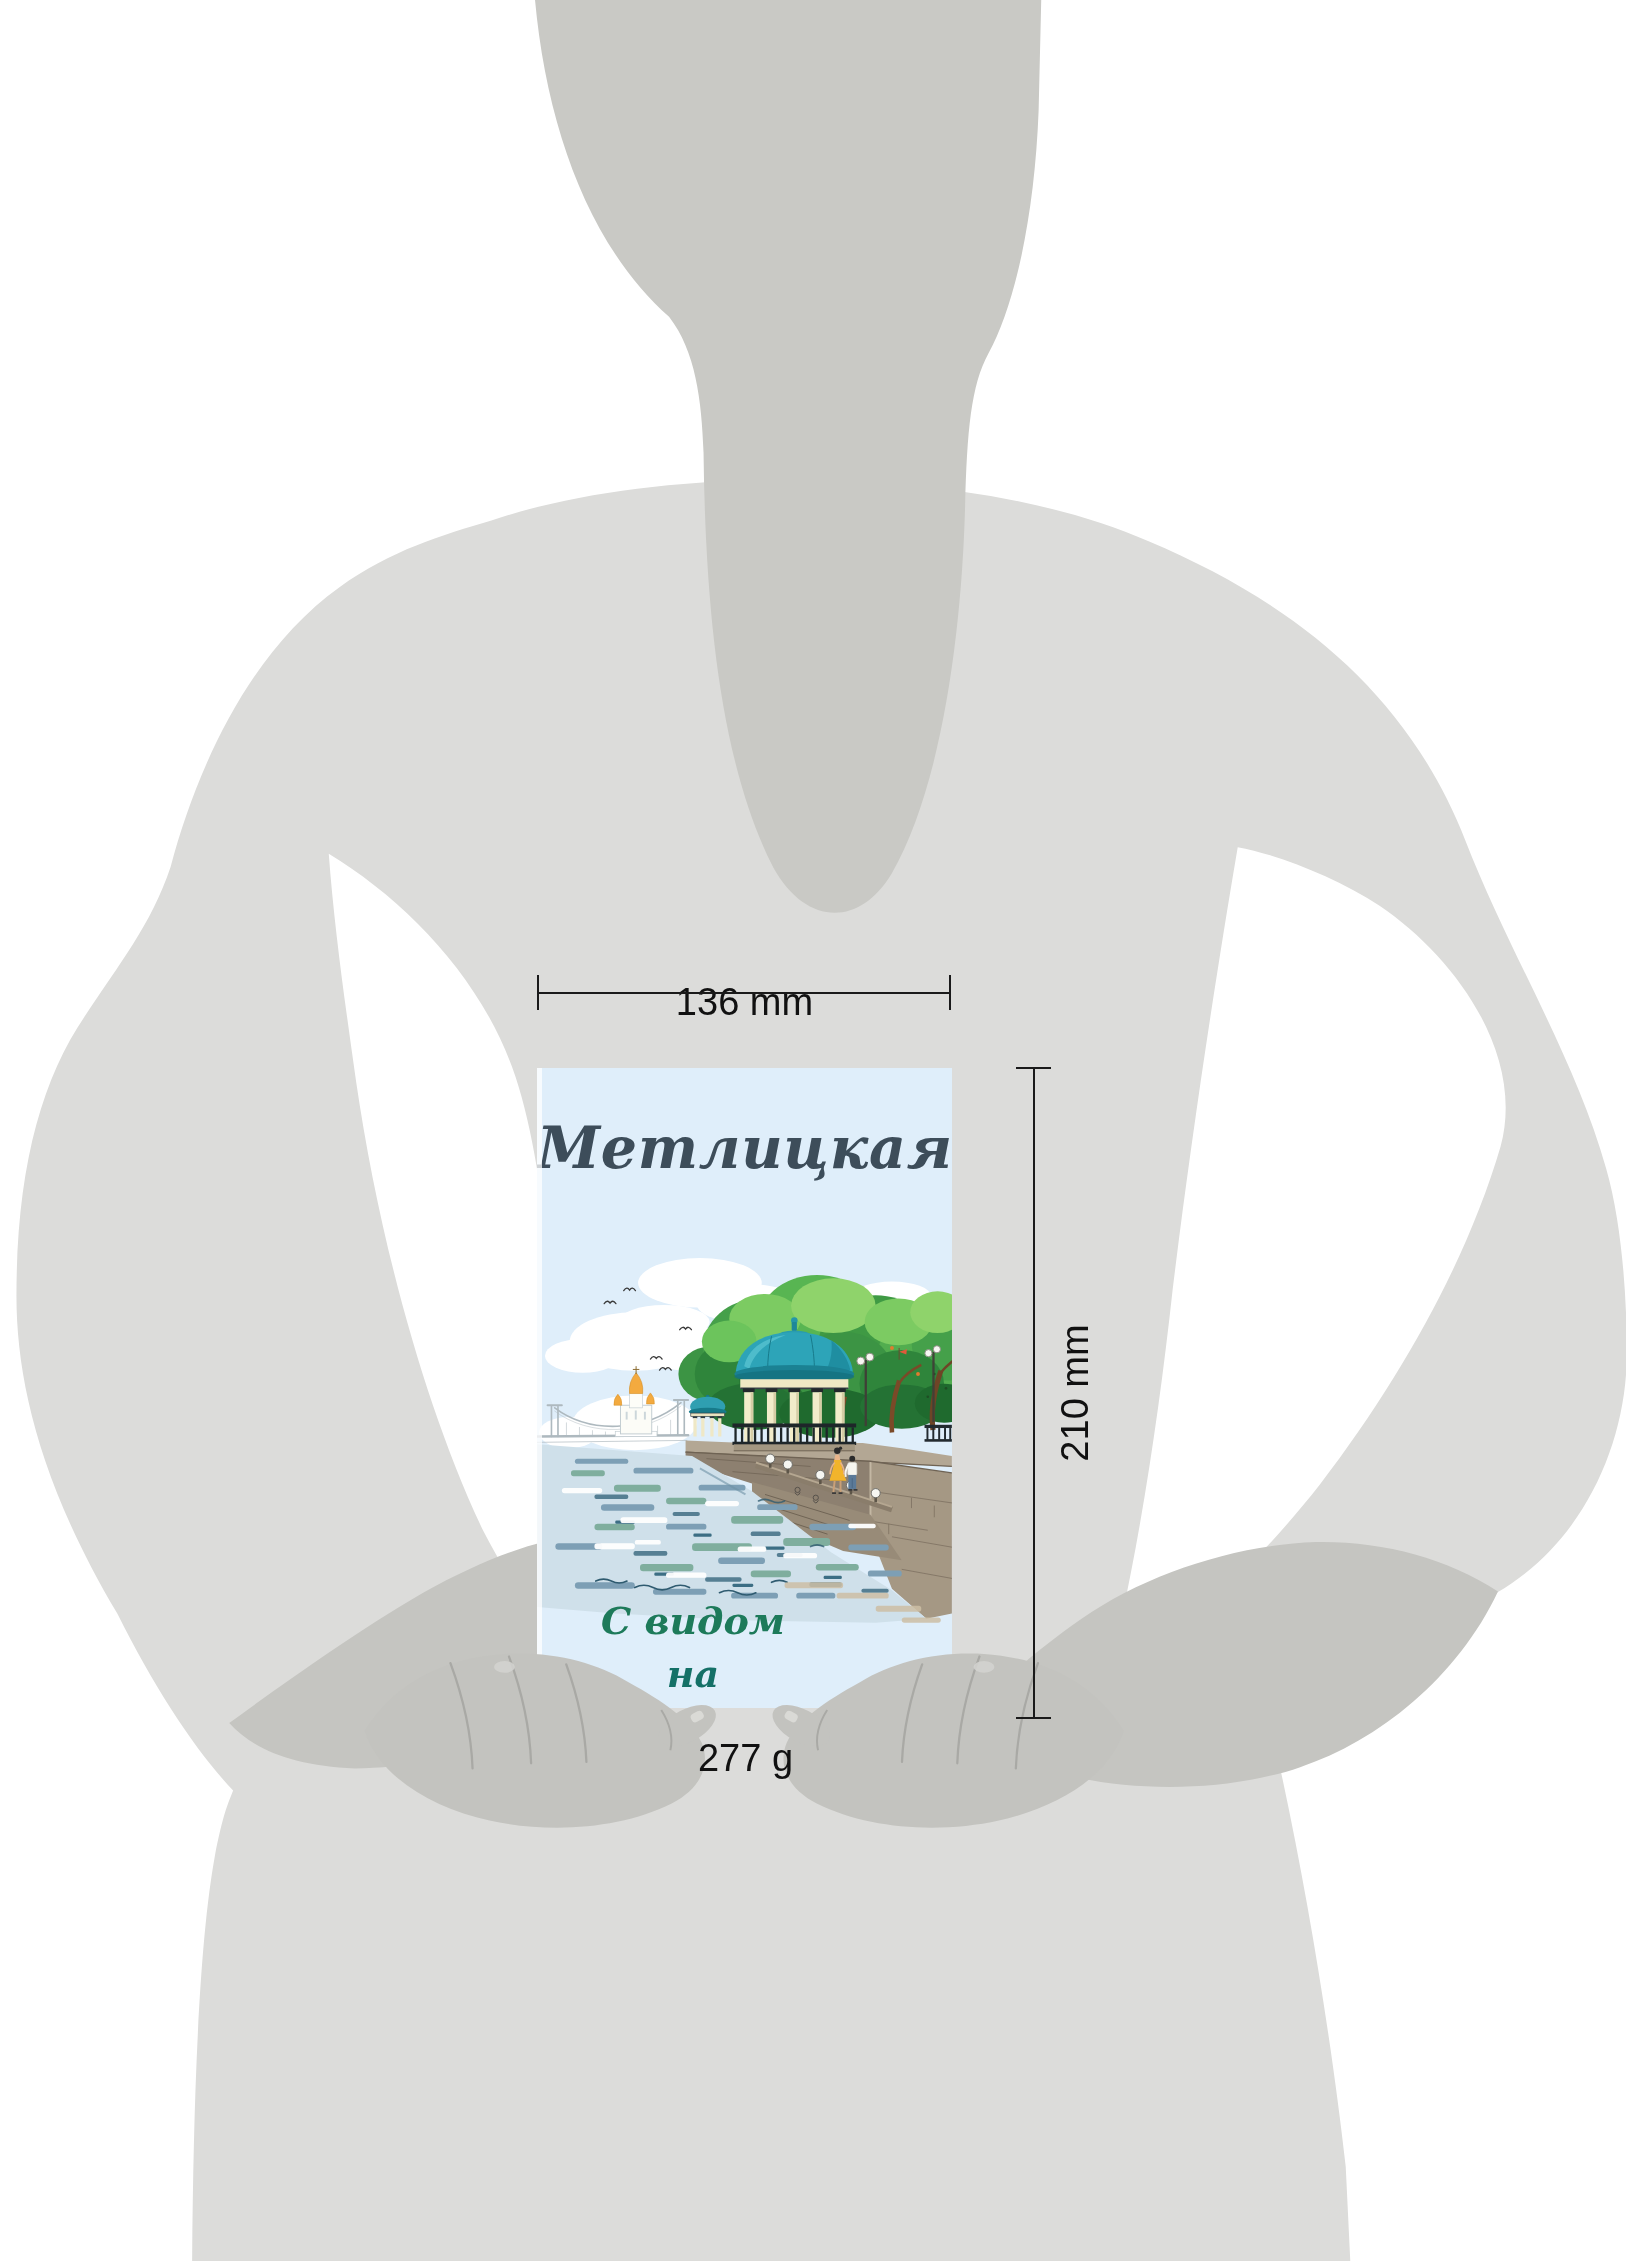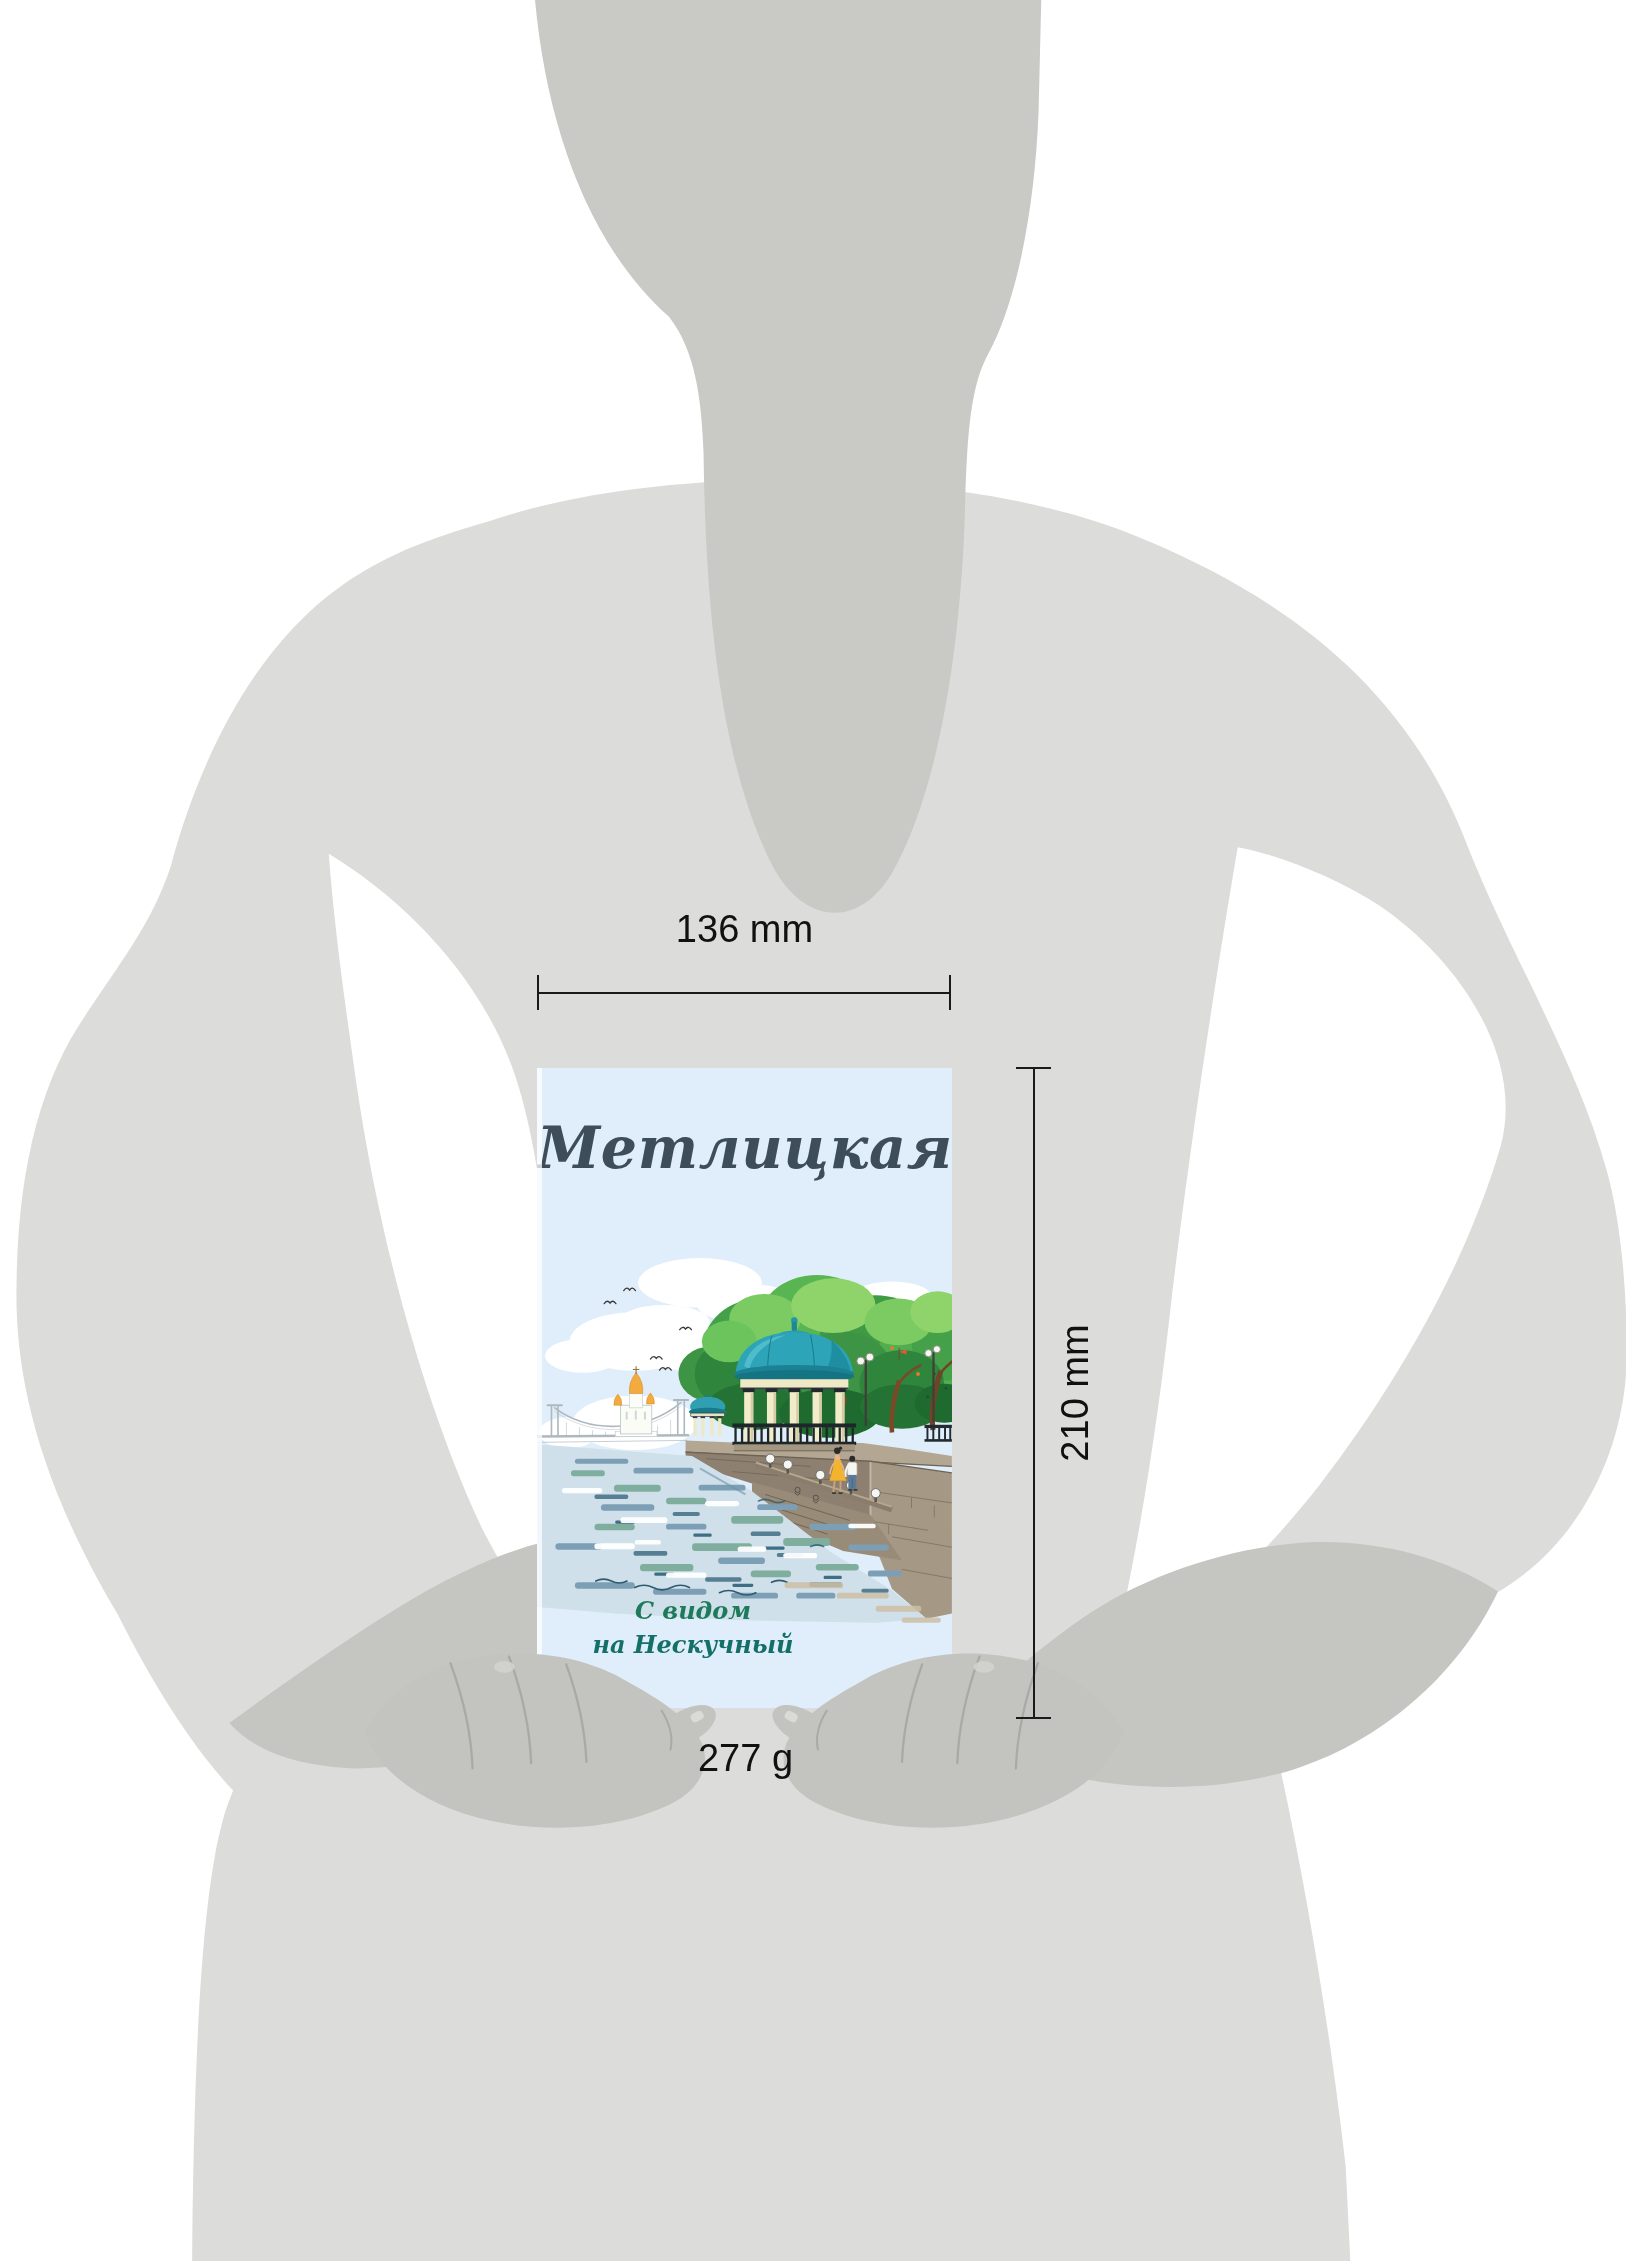--- a/index.html
+++ b/index.html
@@ -8,21 +8,21 @@
   .abs{position:absolute;}
   svg{display:block;}
   
   .book{position:absolute;left:537px;top:1068px;width:415px;height:640px;background:#dfeefa;overflow:hidden;}
   .book .spine{position:absolute;left:0;top:0;width:4.6px;height:640px;background:rgba(255,255,255,0.75);z-index:3;}
   .author{position:absolute;left:0;top:53px;width:415px;text-align:center;z-index:2;
           font-family:"DejaVu Serif",serif;font-style:italic;font-weight:600;
           font-size:57px;line-height:0.95;color:#3d4d5a;letter-spacing:0.7px;}
   .title{position:absolute;left:26px;top:526px;width:260px;text-align:center;z-index:2;
          font-family:"DejaVu Serif",serif;font-style:italic;font-weight:600;
-         font-size:24px;line-height:1.4;color:#1d7a5a;}
+         font-size:38px;line-height:1.4;color:#1d7a5a;}
   .title .t2{color:#147067;}
   
   .dim{background:#1a1a1a;}
   .dim-label{color:#111;font-size:38px;text-align:center;}
   .dim-label.rot{transform:rotate(-90deg);}
 </style>
 </head>
 <body>
 
 <div class="canvas">
@@ -432,21 +432,21 @@
         M 1417,2558 C 1399,2608 1388,2658 1386,2708"></path>
       <ellipse cx="1512" cy="2562" rx="16" ry="9" fill="#d4d4d0" opacity="0.85"></ellipse>
       <g transform="rotate(28 1231 2652)">
         <ellipse cx="1231" cy="2652" rx="48" ry="25" fill="#c3c3bf"></ellipse>
         <rect x="1201" y="2640" width="20" height="14" rx="6" fill="#dadad6"></rect>
       </g>
       <path d="M 1271,2628 C 1257,2650 1253,2672 1257,2690" stroke="#a9a9a5" stroke-width="3" fill="none"></path>
     </g>
   </svg>
 
-  <div class="abs dim-label" style="left:582px;top:908px;width:325px;z-index:30;">136 mm</div>
+  <div class="abs dim-label" style="left:582px;top:981px;width:325px;z-index:30;">136 mm</div>
   <div class="abs dim" style="left:537px;top:992px;width:413px;height:2px;z-index:30;"></div>
   <div class="abs dim" style="left:537px;top:975px;width:2px;height:35px;z-index:30;"></div>
   <div class="abs dim" style="left:949px;top:975px;width:2px;height:35px;z-index:30;"></div>
 
   <div class="abs dim" style="left:1033px;top:1068px;width:2px;height:651px;z-index:30;"></div>
   <div class="abs dim" style="left:1016px;top:1067px;width:35px;height:2px;z-index:30;"></div>
   <div class="abs dim" style="left:1016px;top:1717px;width:35px;height:2px;z-index:30;"></div>
   <div class="abs dim-label rot" style="left:977px;top:1372px;width:195px;height:42px;z-index:30;">210 mm</div>
 
   <div class="abs dim-label" style="left:583px;top:1737px;width:325px;z-index:30;">277 g</div>

